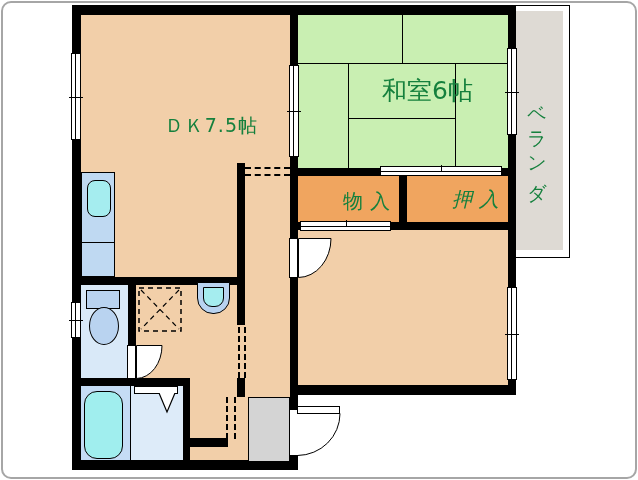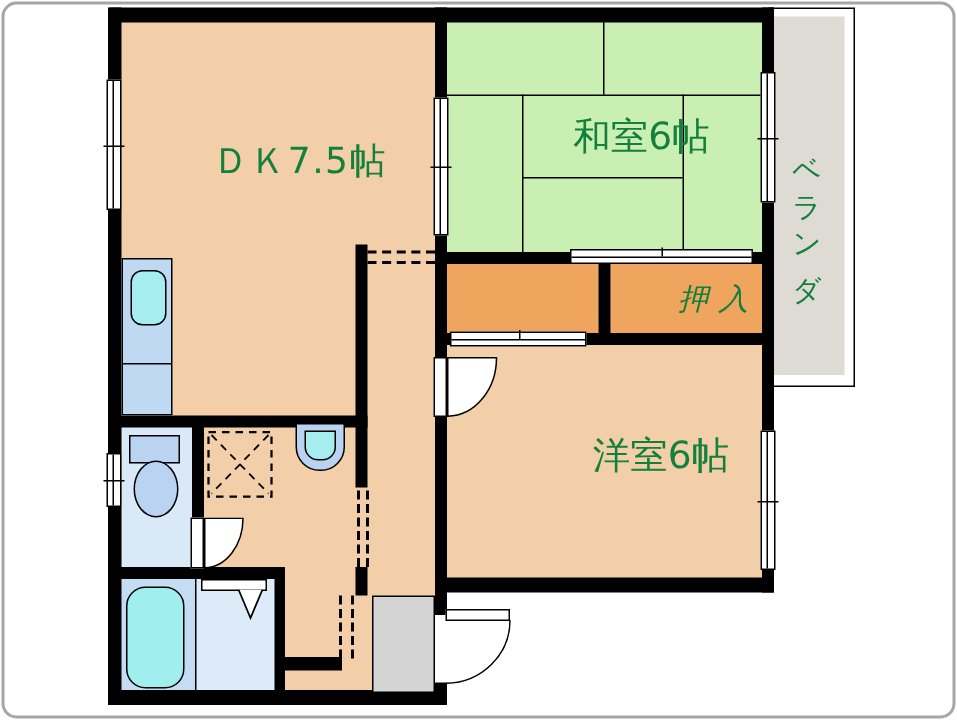--- a/index.html
+++ b/index.html
@@ -146,20 +146,20 @@
 
   <div class="abs" style="left:84px;top:391px;width:39px;height:68px;background:#A0EEEE;border:1px solid #000;border-radius:13px;"></div>
 
   <div class="abs" style="left:248px;top:397px;width:42px;height:65px;background:#D4D4D4;border:1px solid #000;"></div>
 
   <div class="abs leaf" style="left:134px;top:386px;width:44px;height:8px;"></div>
   <svg class="abs" style="left:158px;top:393px;" width="20" height="21" viewBox="0 0 20 21">
       <path d="M1,0 L9,19 L17,0" fill="#fff" stroke="#000" stroke-width="1.2"></path>
     </svg>
 
-  <div class="abs label" style="left:108px;top:94px;width:150px;font-size:24px;letter-spacing:1px;">ＤＫ7.5帖</div>
+  <div class="abs label" style="left:108px;top:115px;width:150px;font-size:19px;letter-spacing:1px;">ＤＫ7.5帖</div>
   <div class="abs label" style="left:328px;top:77px;width:145px;font-size:25px;">和室6帖</div>
-  <div class="abs label" style="left:341px;top:290px;width:145px;font-size:25px;">洋室6帖</div>
+  <div class="abs label" style="left:296px;top:190px;width:101px;font-size:20px;letter-spacing:7px;text-indent:7px;">物入</div>
   <div class="abs label" style="left:405px;top:188px;width:101px;font-size:20px;letter-spacing:7px;text-indent:7px;font-style:italic;">押入</div>
   <div class="abs label" style="left:527px;top:92px;font-size:19px;writing-mode:vertical-rl;letter-spacing:4px;">ベランダ</div>
 
   <div class="frame-border"></div>
 </div>
 
 </body></html>

